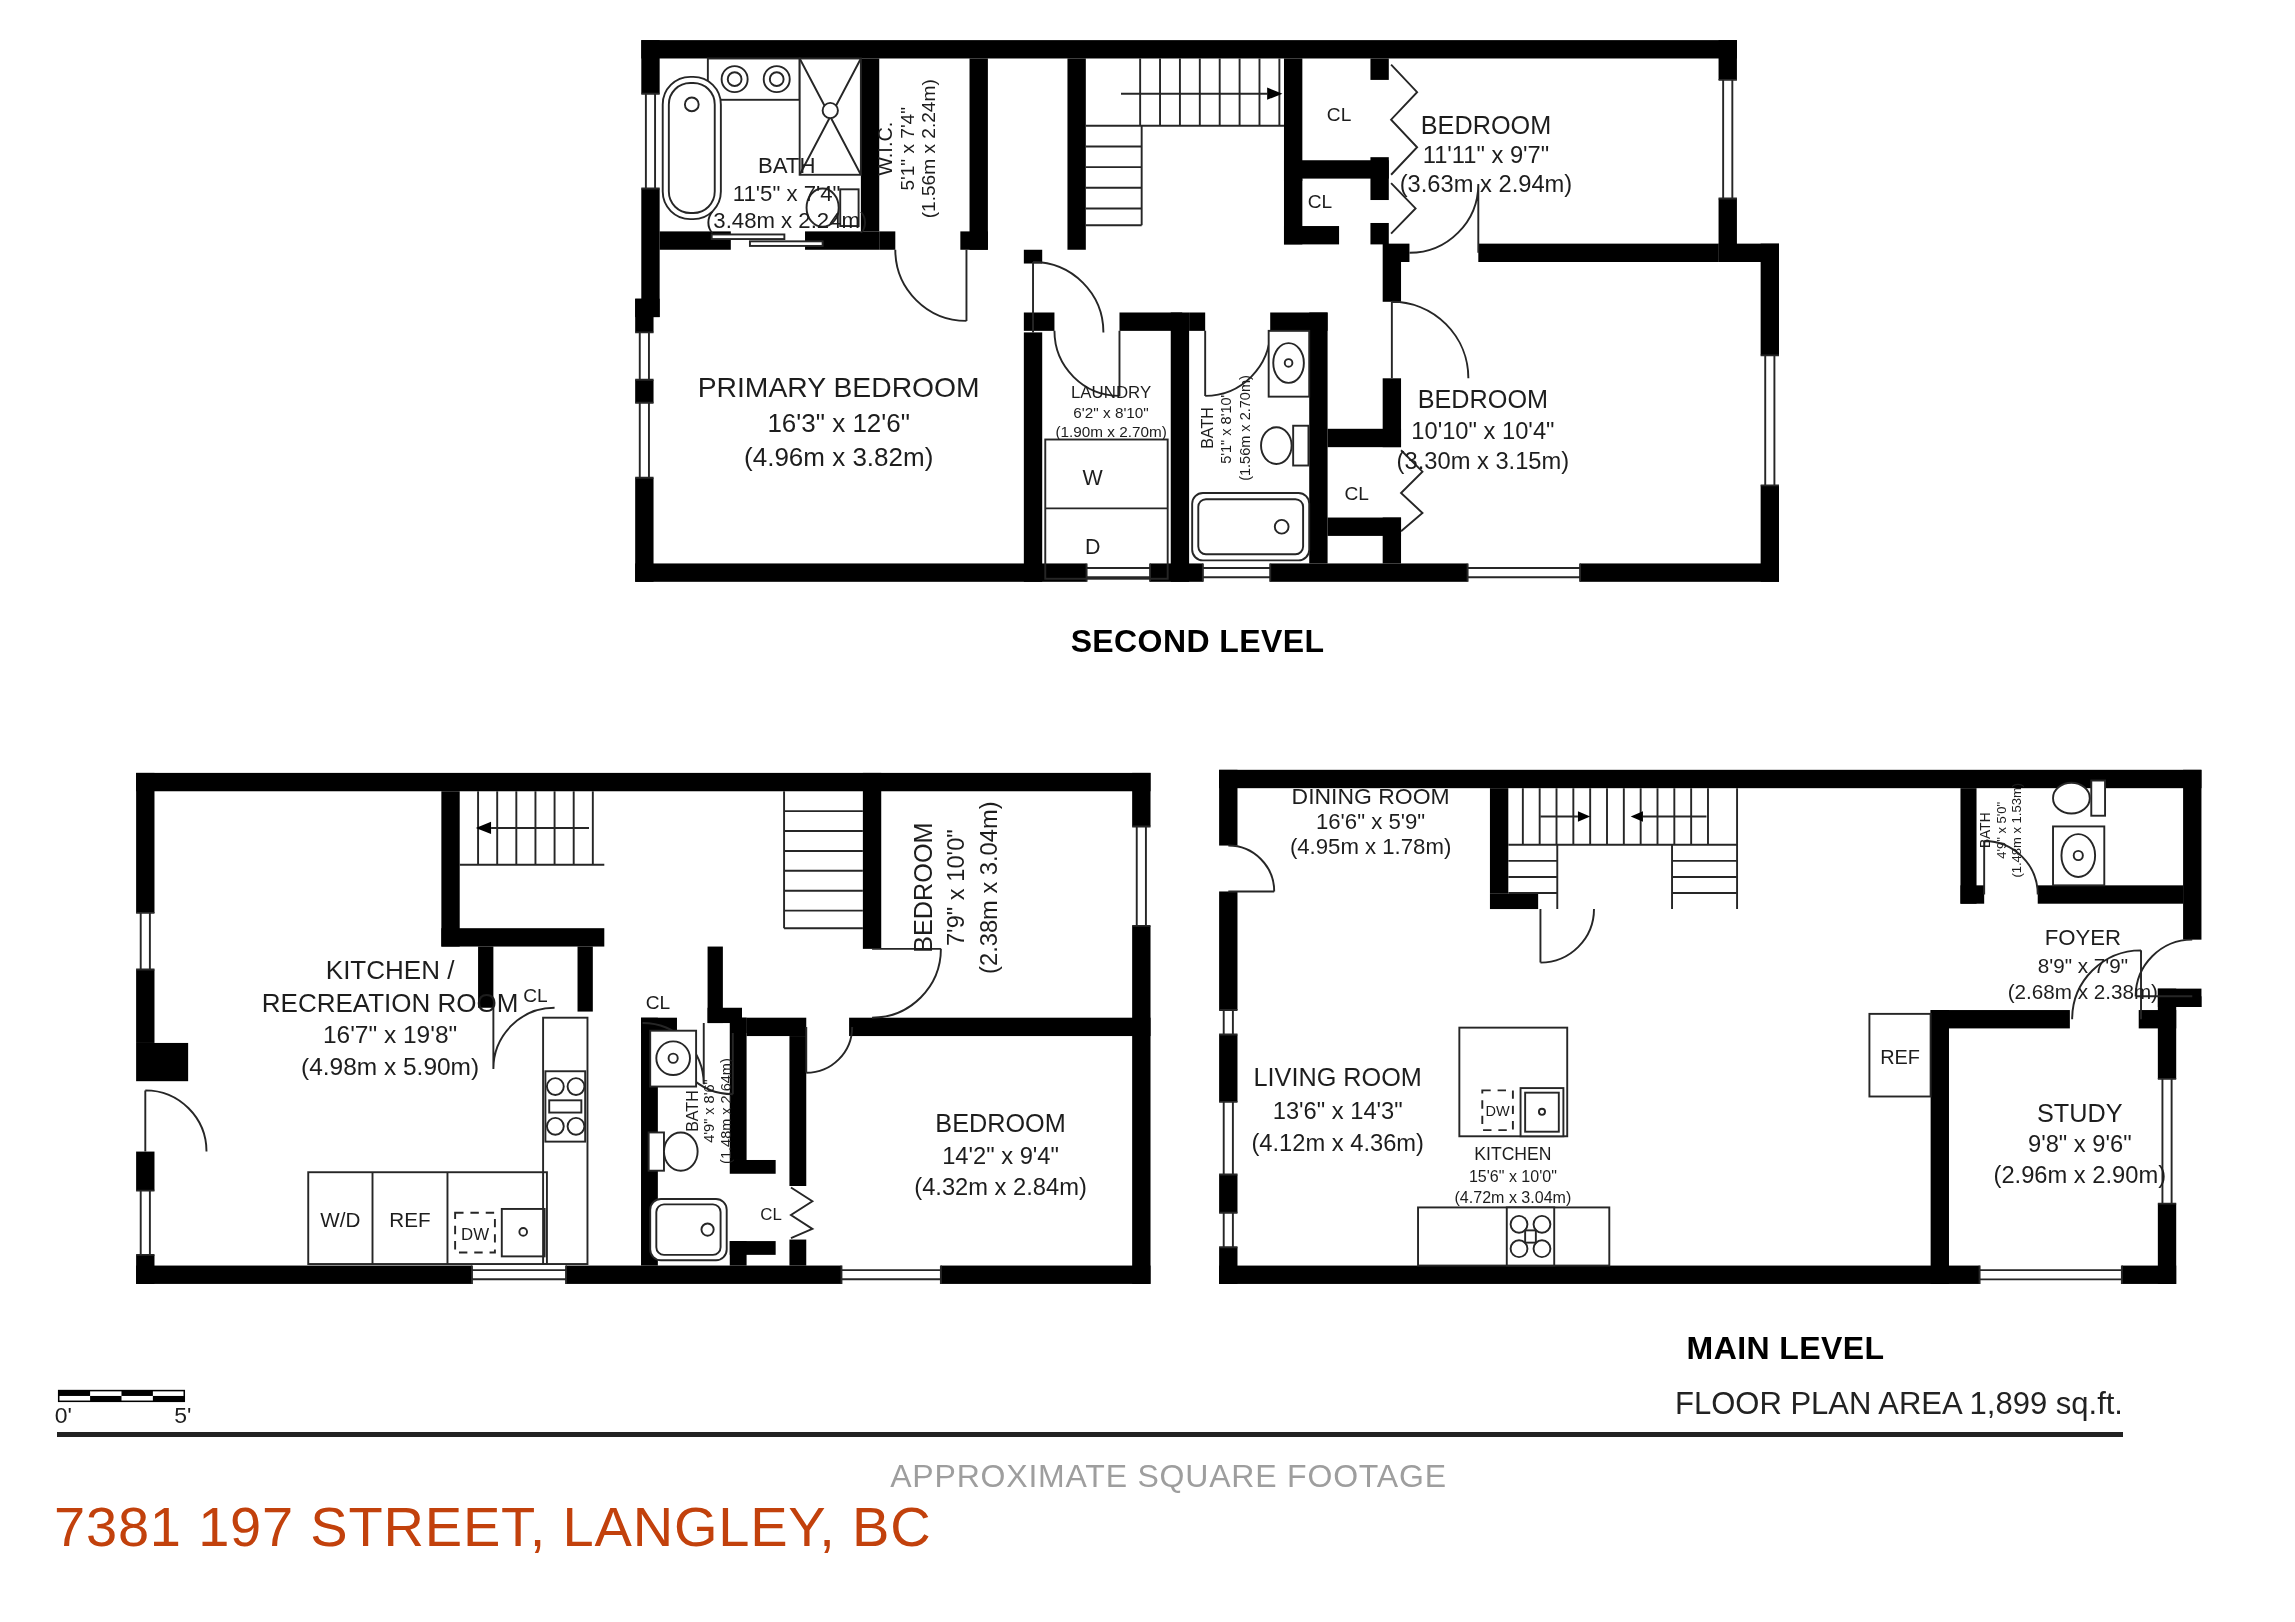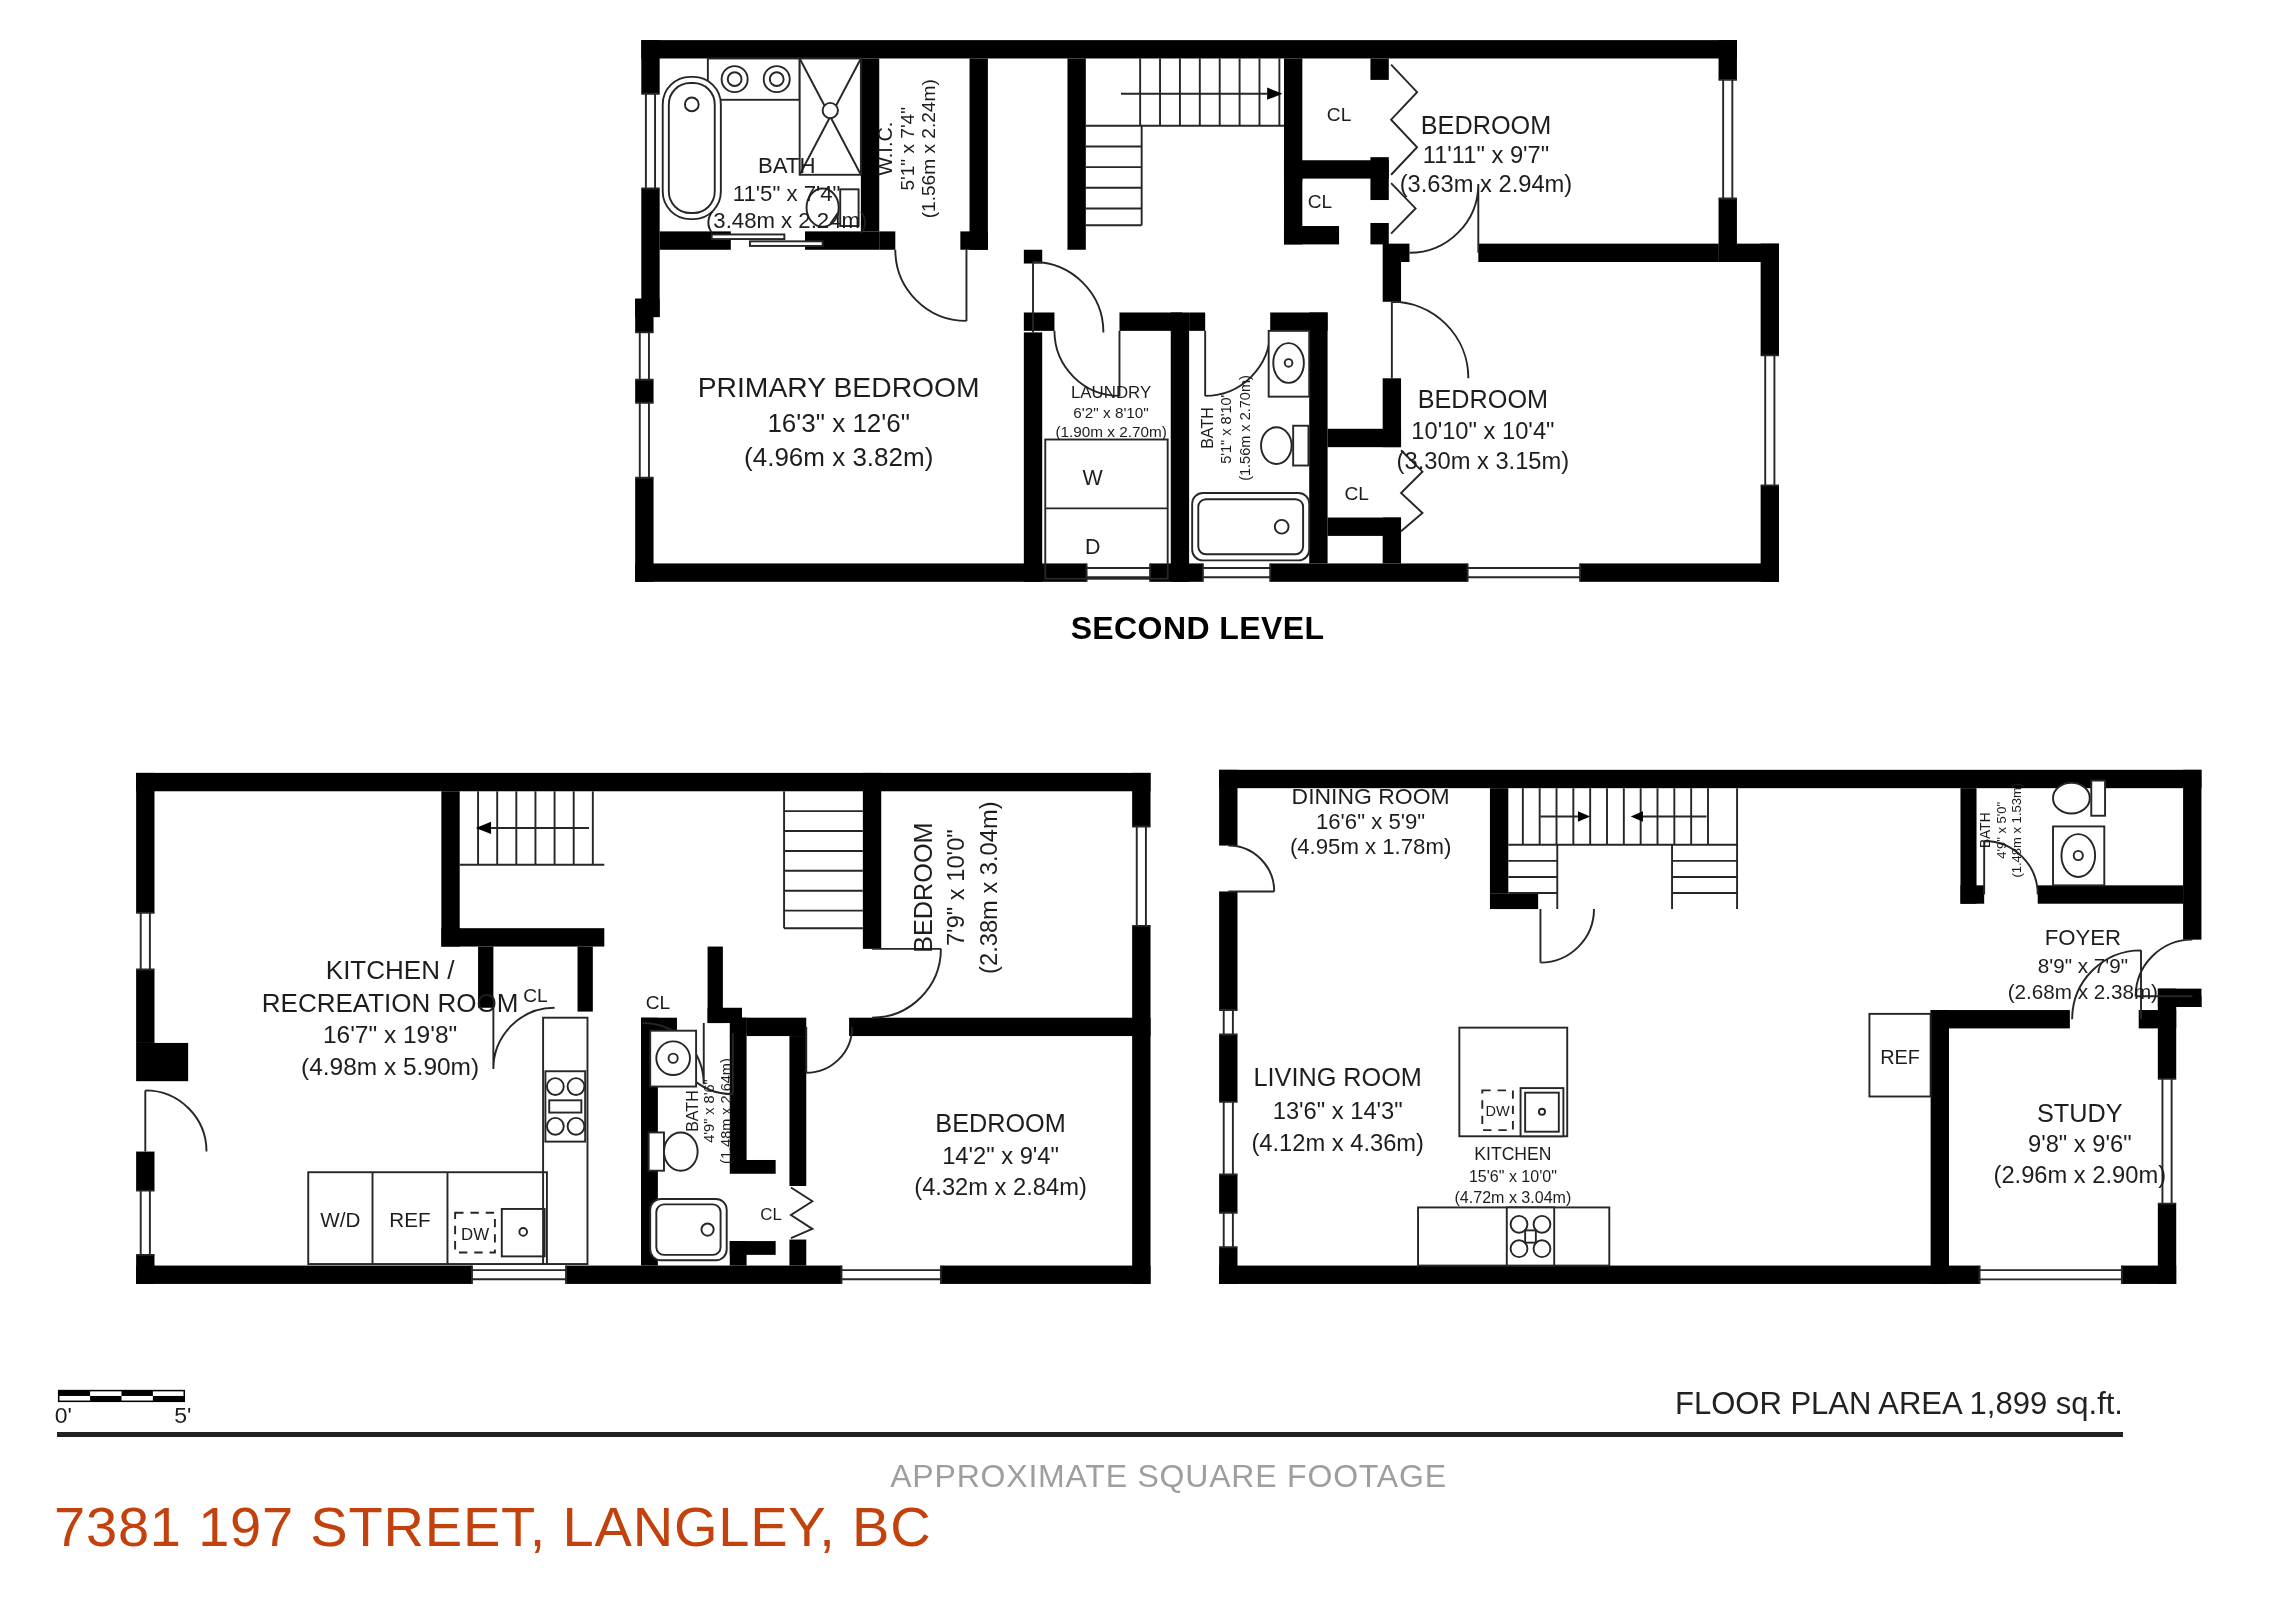--- a/index.html
+++ b/index.html
@@ -381,21 +381,22 @@
     <text x="392" y="516" font-size="23">KITCHEN</text>
     <text x="392" y="545" font-size="21">15'6" x 10'0"</text>
     <text x="392" y="572" font-size="21">(4.72m x 3.04m)</text>
     <text x="1133" y="466" font-size="33">STUDY</text>
     <text x="1133" y="505" font-size="31">9'8" x 9'6"</text>
     <text x="1133" y="546" font-size="31">(2.96m x 2.90m)</text>
     <text x="898" y="390" font-size="26">REF</text>
     <text x="372" y="458" font-size="19">DW</text>
   </svg>
 
-  <div class="lvl" style="left:968px;top:610px">SECOND LEVEL</div>
+  <div class="lvl" style="left:968px;top:623px">SECOND LEVEL</div>
+  <div class="lvl" style="left:1556px;top:1330px">MAIN LEVEL</div>
 
   <svg style="left:54px;top:1386px;width:161px;height:49px" viewBox="0 0 210 64">
     <rect x="6" y="6" width="41" height="7" fill="#000"></rect>
     <rect x="47" y="13" width="41" height="7" fill="#000"></rect>
     <rect x="88" y="6" width="41" height="7" fill="#000"></rect>
     <rect x="129" y="13" width="41" height="7" fill="#000"></rect>
     <rect x="6" y="6" width="164" height="14" fill="none" stroke="#000" stroke-width="2"></rect>
     <text x="12" y="48" font-size="30">0'</text>
     <text x="168" y="48" font-size="30">5'</text>
   </svg>

